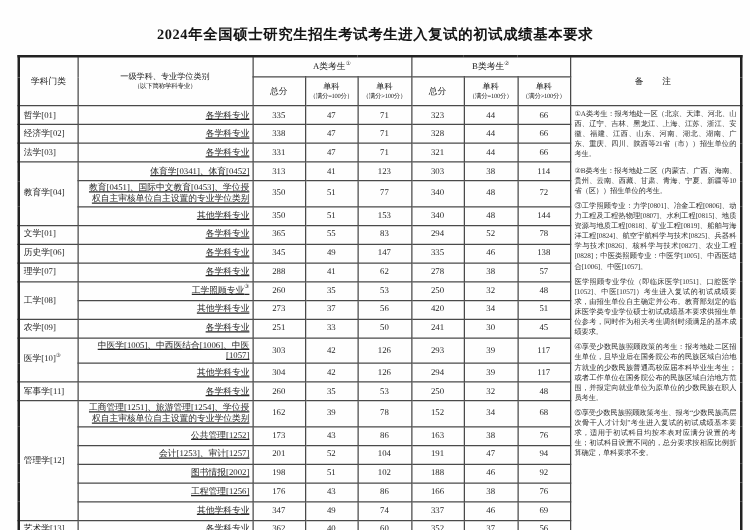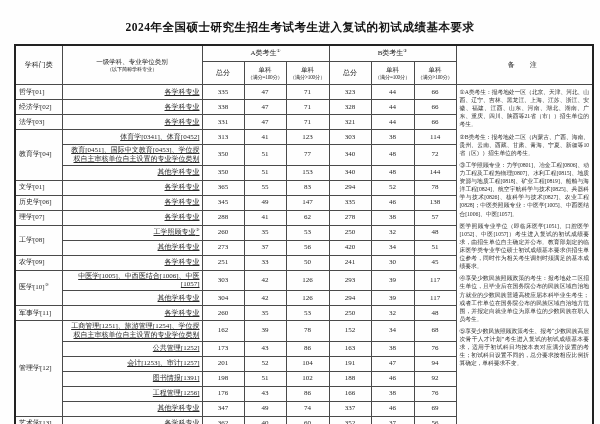--- a/index.html
+++ b/index.html
@@ -269,21 +269,21 @@
         <tr>
           <td class="disc">会计[1253]、审计[1257]</td>
           <td class="num">201</td>
           <td class="num">52</td>
           <td class="num">104</td>
           <td class="num">191</td>
           <td class="num">47</td>
           <td class="num">94</td>
         </tr>
         <tr>
-          <td class="disc">图书情报[1391]</td>
+          <td class="disc">图书情报[2002]</td>
           <td class="num">198</td>
           <td class="num">51</td>
           <td class="num">102</td>
           <td class="num">188</td>
           <td class="num">46</td>
           <td class="num">92</td>
         </tr>
         <tr>
           <td class="disc">工程管理[1256]</td>
           <td class="num">176</td>

